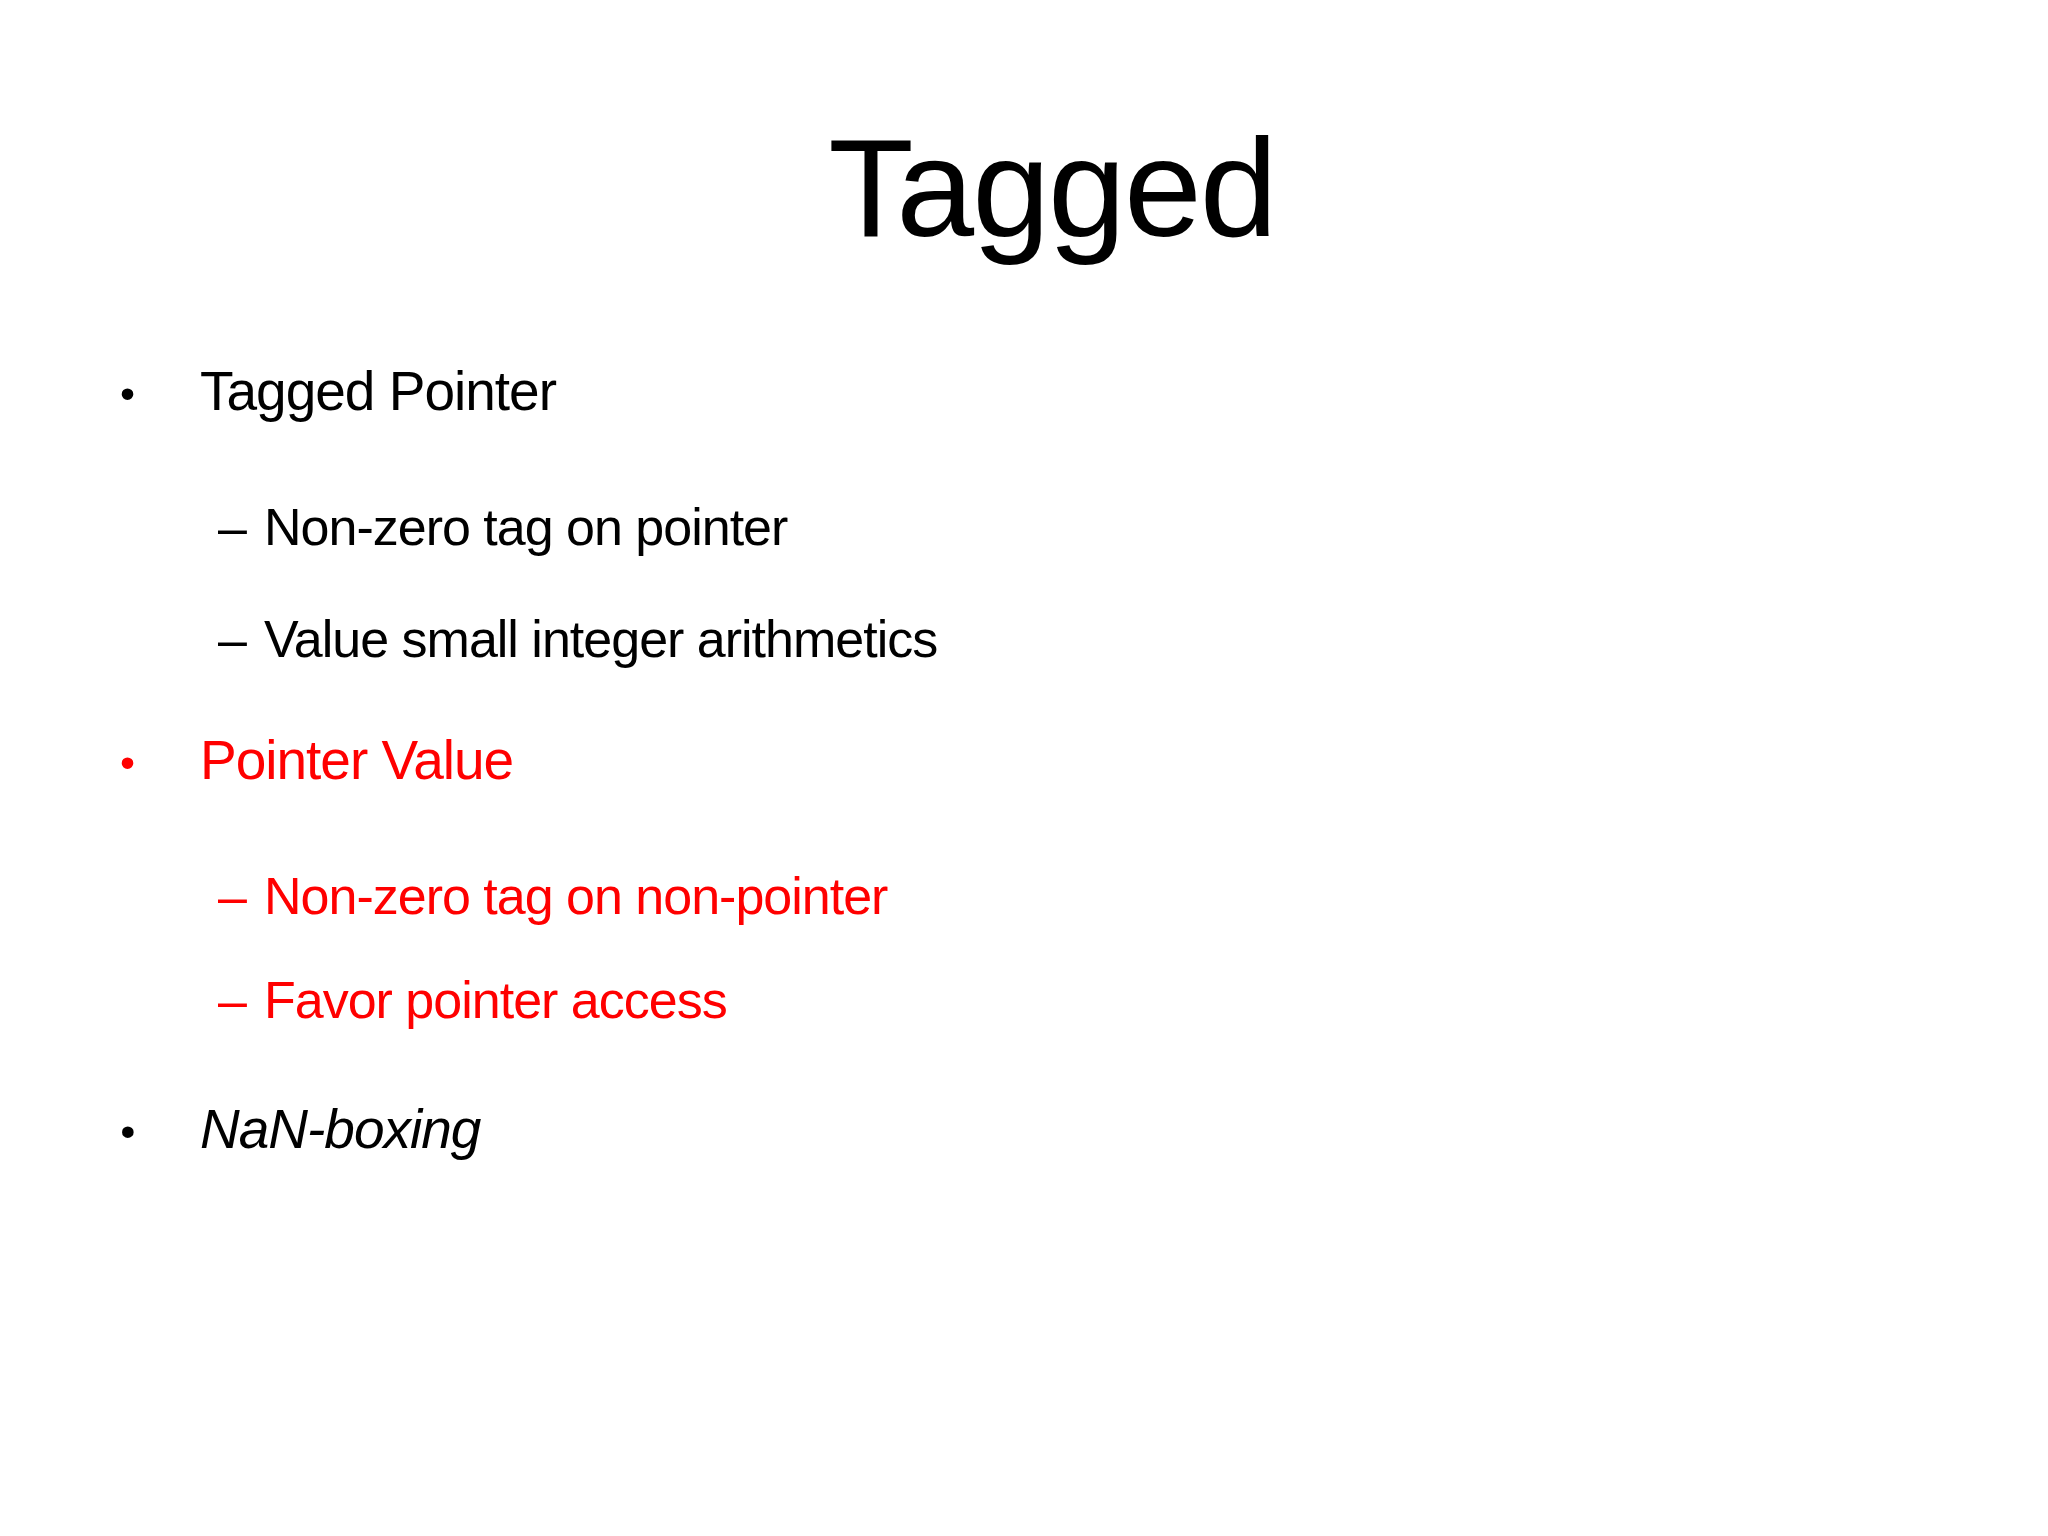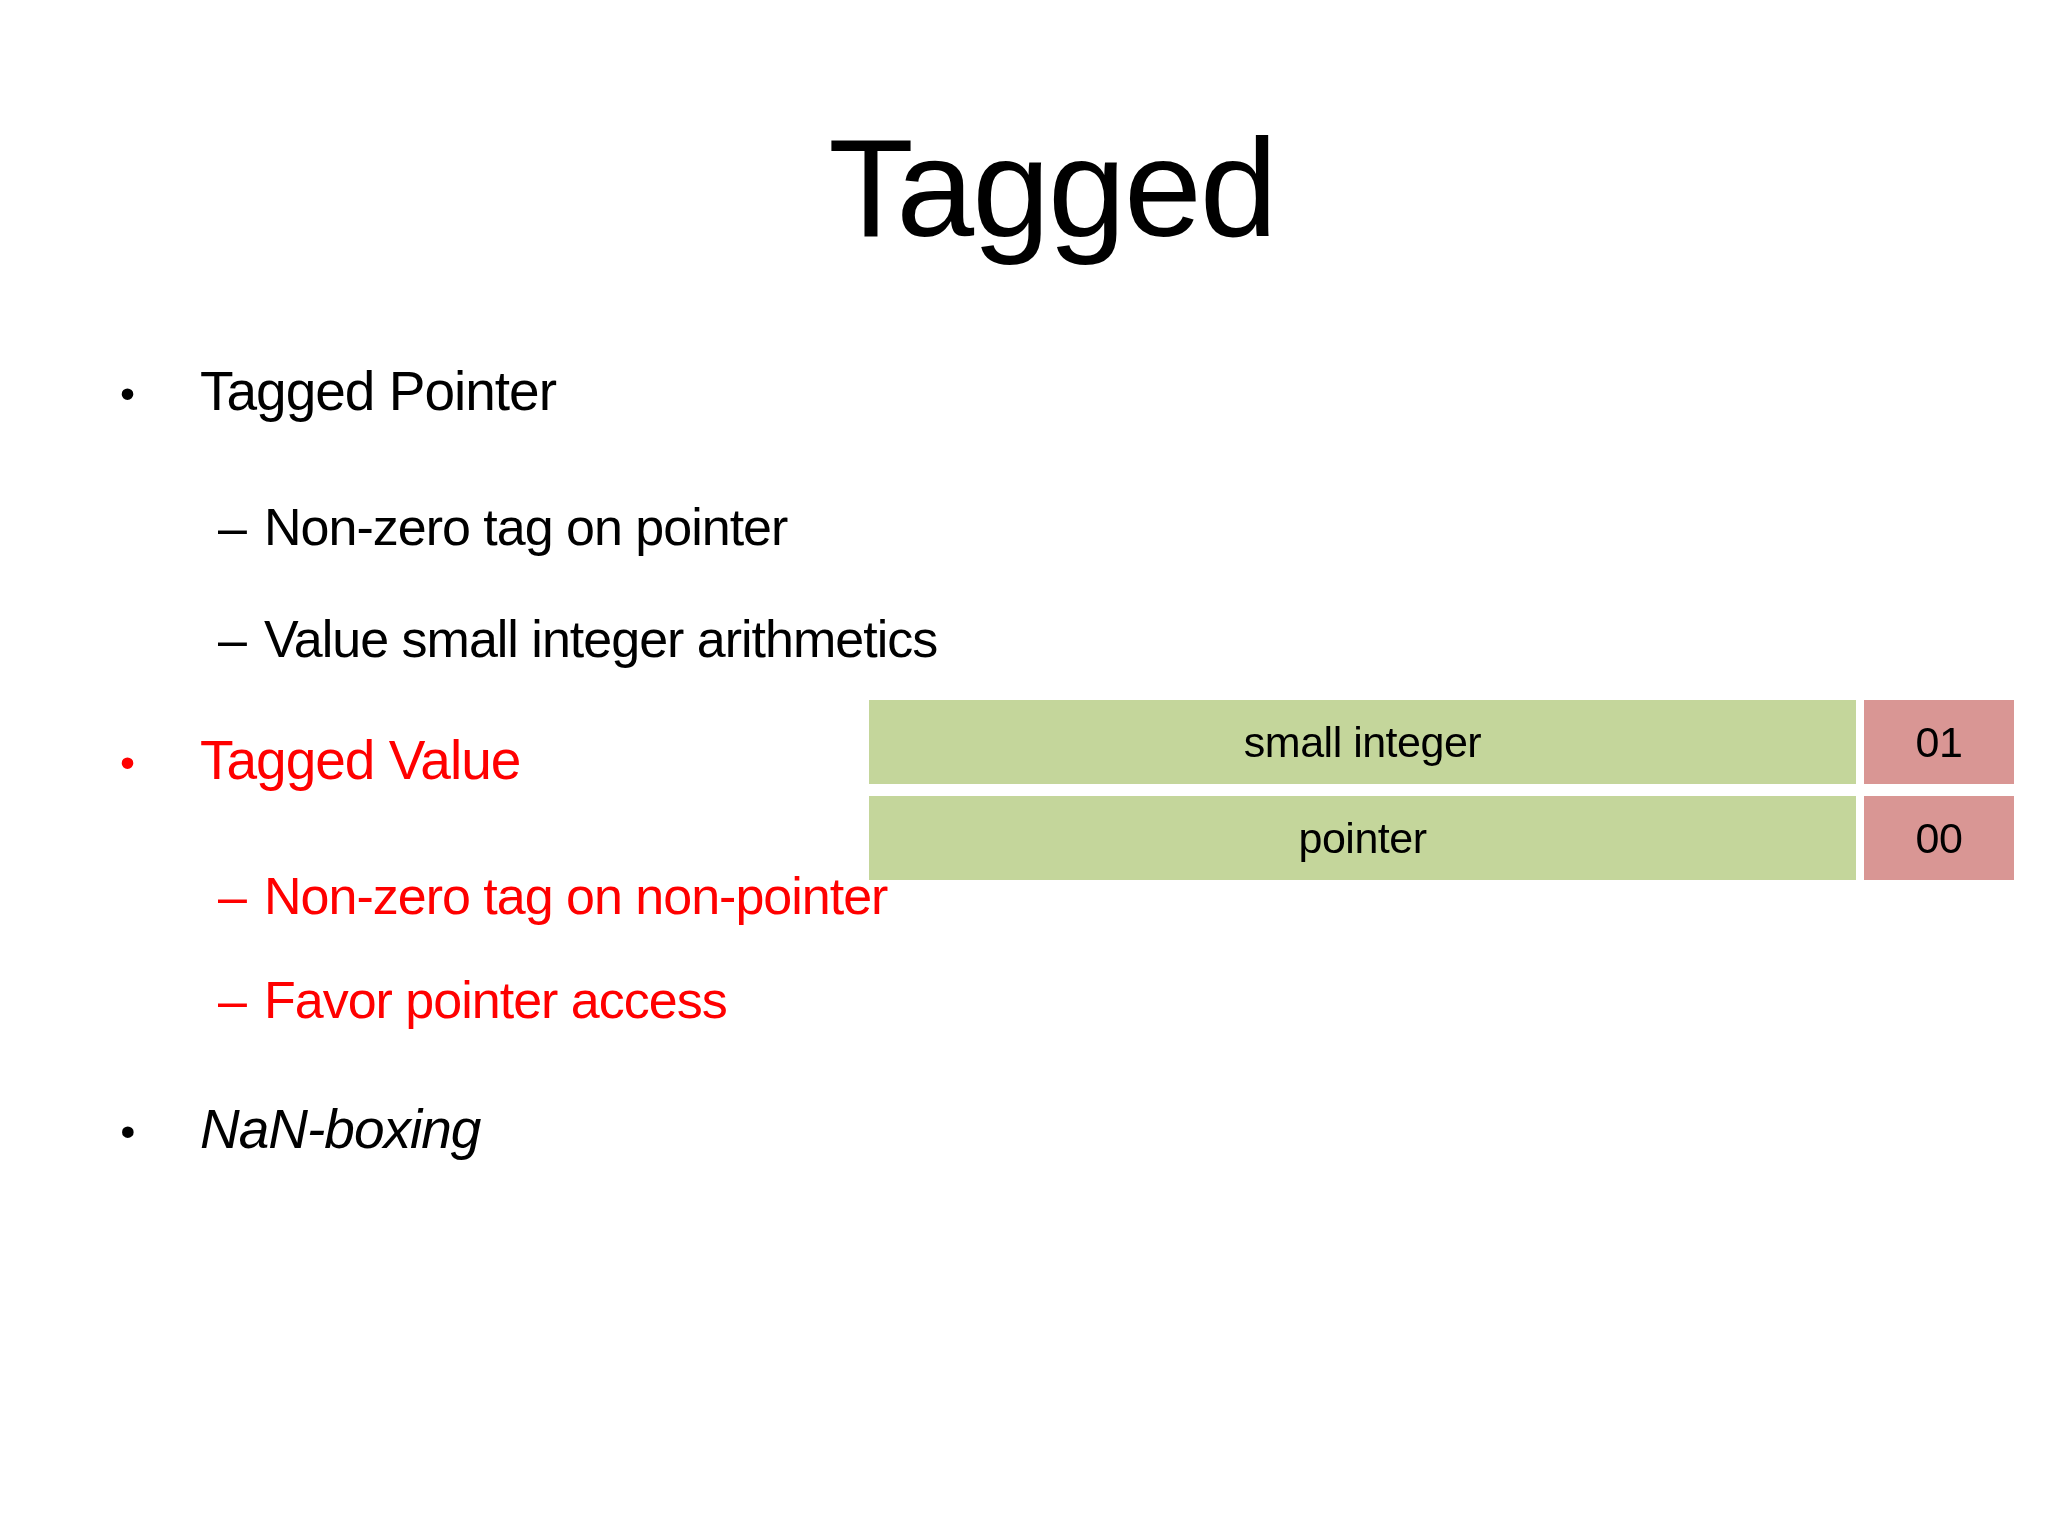--- a/index.html
+++ b/index.html
@@ -73,40 +73,30 @@
 
   <div class="line lv2 l2" style="color: rgb(0, 0, 0);">
     <span class="marker">–</span><span class="txt">Non-zero tag on pointer</span>
   </div>
 
   <div class="line lv2 l3" style="color: rgb(0, 0, 0);">
     <span class="marker">–</span><span class="txt">Value small integer arithmetics</span>
   </div>
 
   <div class="line lv1 l4" style="color: rgb(255, 0, 0);">
-    <span class="marker">•</span><span class="txt">Tagged Value</span>
+    <span class="marker">•</span><span class="txt">Pointer Value</span>
   </div>
 
   <div class="line lv2 l6" style="color: rgb(255, 0, 0);">
     <span class="marker">–</span><span class="txt">Favor pointer access</span>
   </div>
 
   <div class="line lv2 l5" style="color: rgb(255, 0, 0);">
     <span class="marker">–</span><span class="txt">Non-zero tag on non-pointer</span>
   </div>
 
   <div class="line lv1 l7" style="color: rgb(0, 0, 0);">
     <span class="marker">•</span><span class="txt">NaN-boxing</span>
   </div>
 
 
-  <div class="diagram">
-    <div class="drow">
-      <div class="cell label" style="background: rgb(196, 214, 155);">small integer</div>
-      <div class="cell tag" style="background: rgb(217, 150, 148);">01</div>
-    </div>
-    <div class="drow">
-      <div class="cell label" style="background: rgb(196, 214, 155);">pointer</div>
-      <div class="cell tag" style="background: rgb(217, 150, 148);">00</div>
-    </div>
-  </div>
 
 </div>
 
 </body></html>

